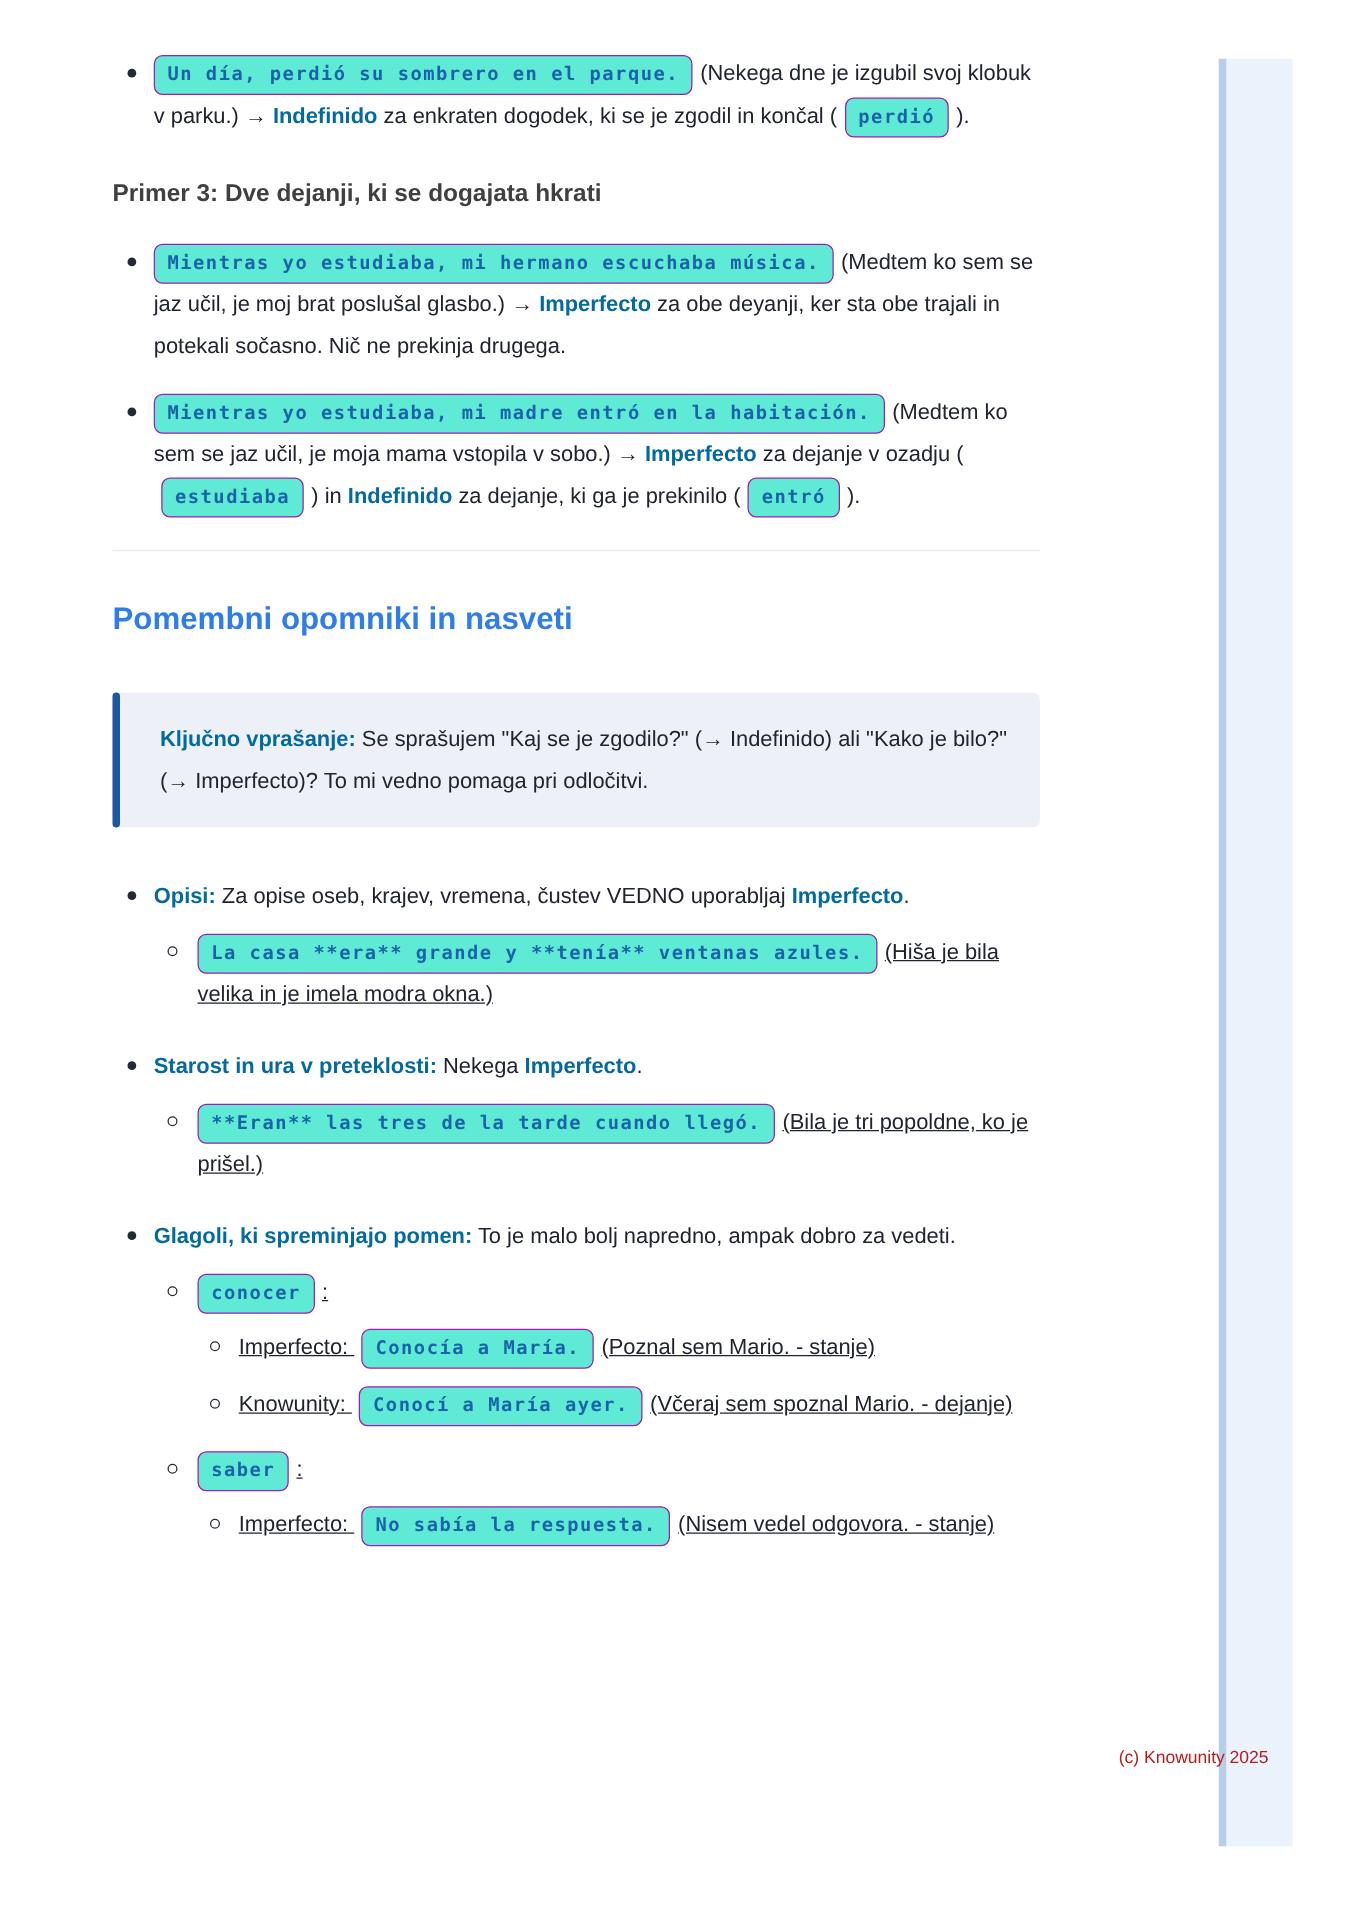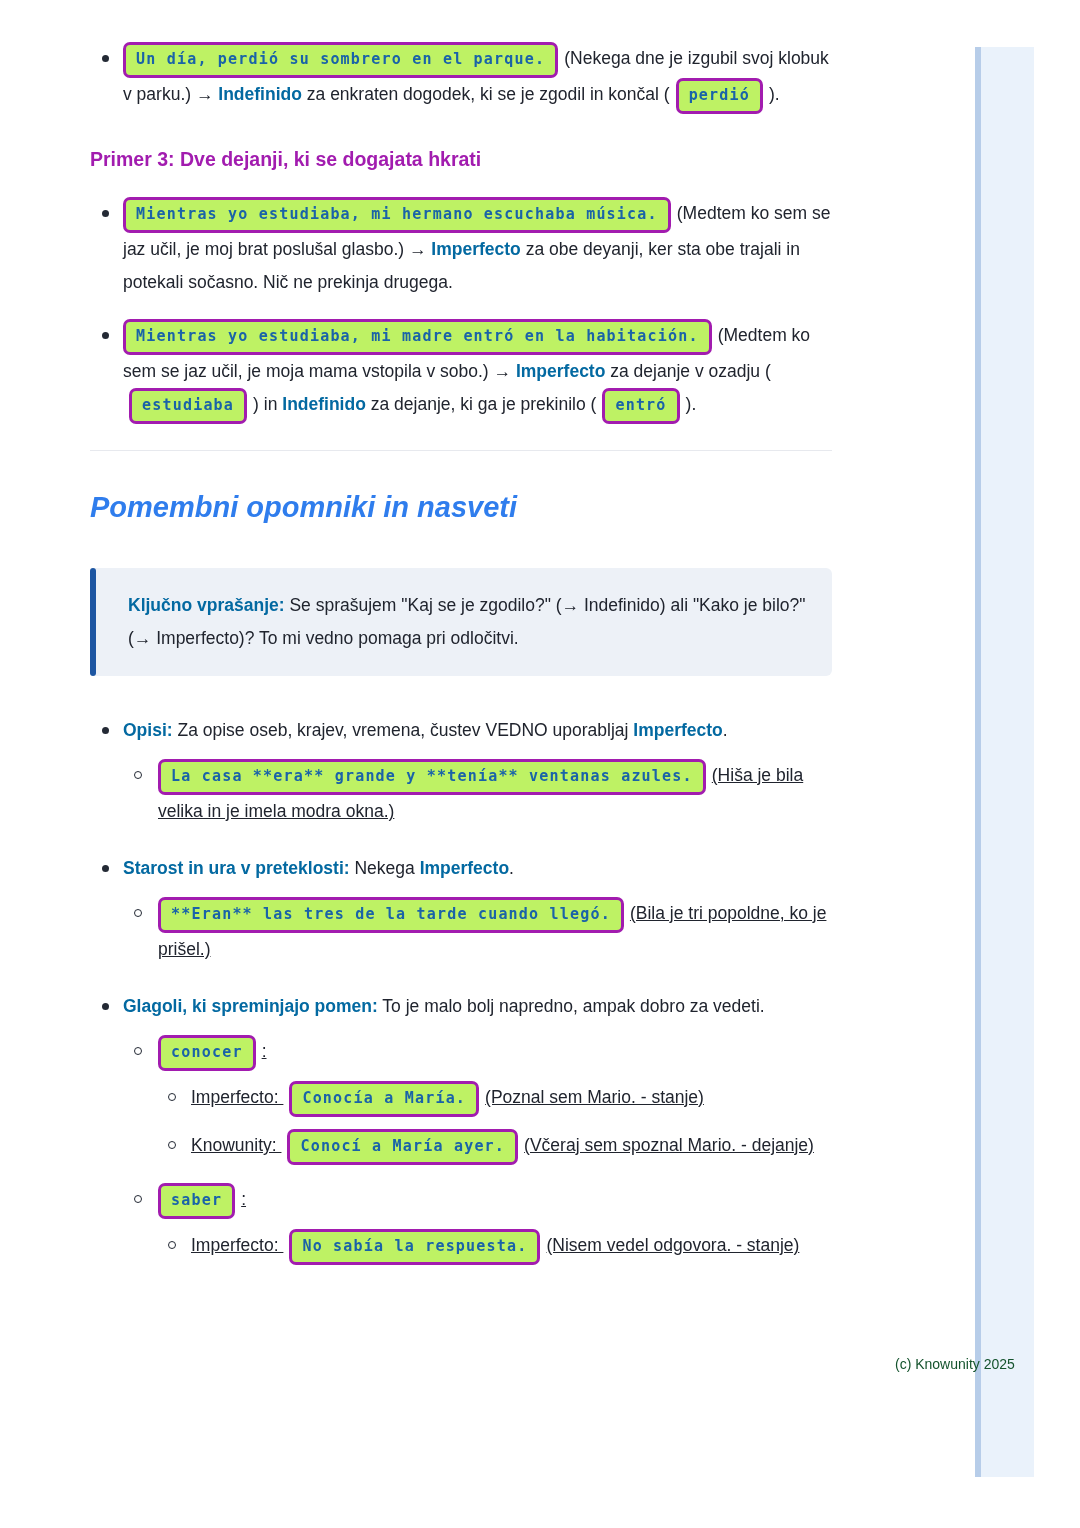--- a/index.html
+++ b/index.html
@@ -18,32 +18,32 @@
   strong { font-weight: 700; color: #0369a1; }
 
   .chip {
     display: inline-block;
     font-family: "DejaVu Sans Mono", monospace;
     font-weight: bold;
     font-size: 15px;
     letter-spacing: 1.2px;
     line-height: 23px;
     color: #1a63a8;
-    background: #bef264;
-    border: 3px solid #a21caf;
+    background: #5eead4;
+    border: 1px solid #a21caf;
     border-radius: 7px;
     padding: 3px 10px 4px;
     margin: 0 6px;
     white-space: nowrap;
     vertical-align: baseline;
   }
   li > .chip:first-child { margin-left: 0; }
 
-  h3 { font-size: 19.5px; font-weight: 700; color: #a21caf; margin: 34px 0 26px; }
-  h2 { font-size: 29px; font-weight: 700; color: #2f7ded; margin: 40px 0 5px; font-style: italic; }
+  h3 { font-size: 19.5px; font-weight: 700; color: #404040; margin: 34px 0 26px; }
+  h2 { font-size: 25px; font-weight: 700; color: #2f7ded; margin: 40px 0 5px; }
 
   .divider { border: none; height: 1px; background: #e7e9ee; margin: 26px 0 0; }
 
   .callout {
     position: relative;
     margin-top: 44px;
     background: #edf1f7;
     border-radius: 6px;
     padding: 21px 26px 21px 38px;
   }
@@ -77,22 +77,22 @@
   .notes-list > li { margin-bottom: 24px; }
 
   .next-page {
     position: absolute; left: 975px; top: 47px;
     width: 59px; height: 1430px;
     background: #eaf2fb;
     border-left: 6px solid #b7cde9;
     z-index: 1;
   }
   .footer {
-    position: absolute; top: 1356px; left: 895px;
-    font-size: 14px; color: #14532d; z-index: 3;
+    position: absolute; top: 1397px; left: 895px;
+    font-size: 14px; color: #b91c1c; z-index: 3;
   }
 </style>
 </head>
 <body>
 
 <div class="page">
   <div class="content">
 
     <ul class="l1">
       <li><span class="chip">Un día, perdió su sombrero en el parque.</span><span>(Nekega dne je izgubil svoj klobuk v parku.) → </span><strong>Indefinido</strong><span> za enkraten dogodek, ki se je zgodil in končal (</span><span class="chip">perdió</span><span>).</span></li>

